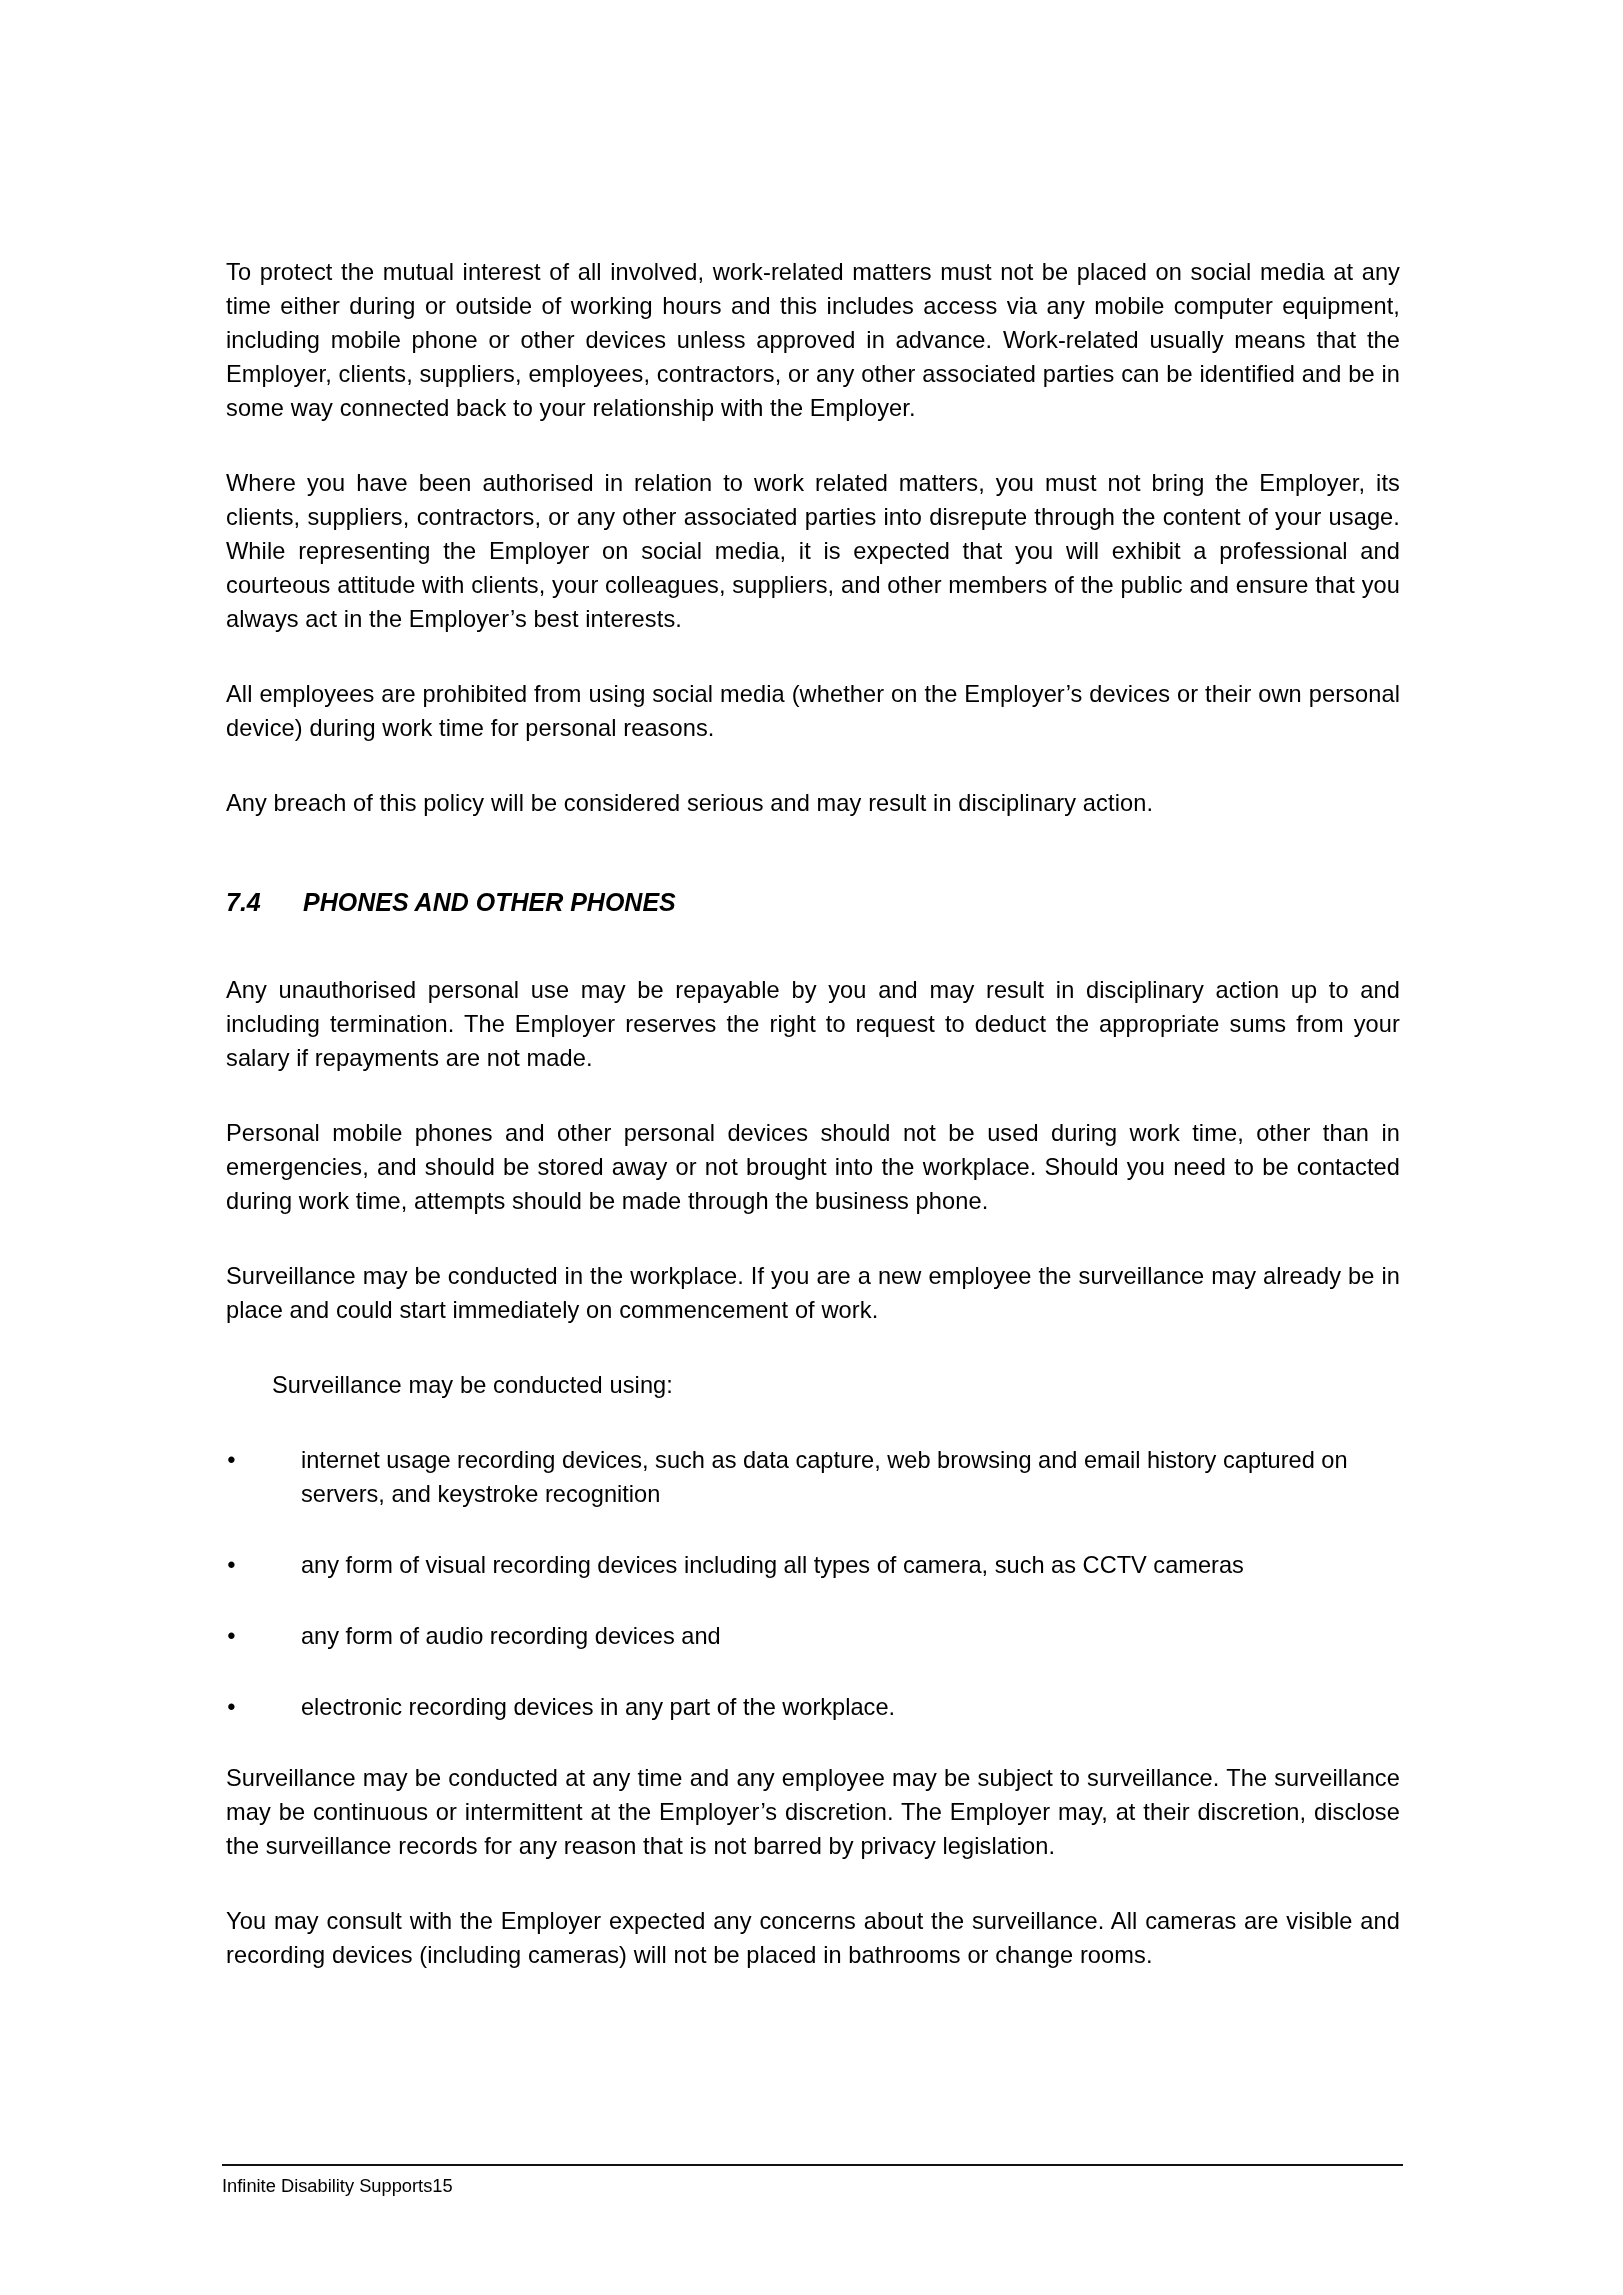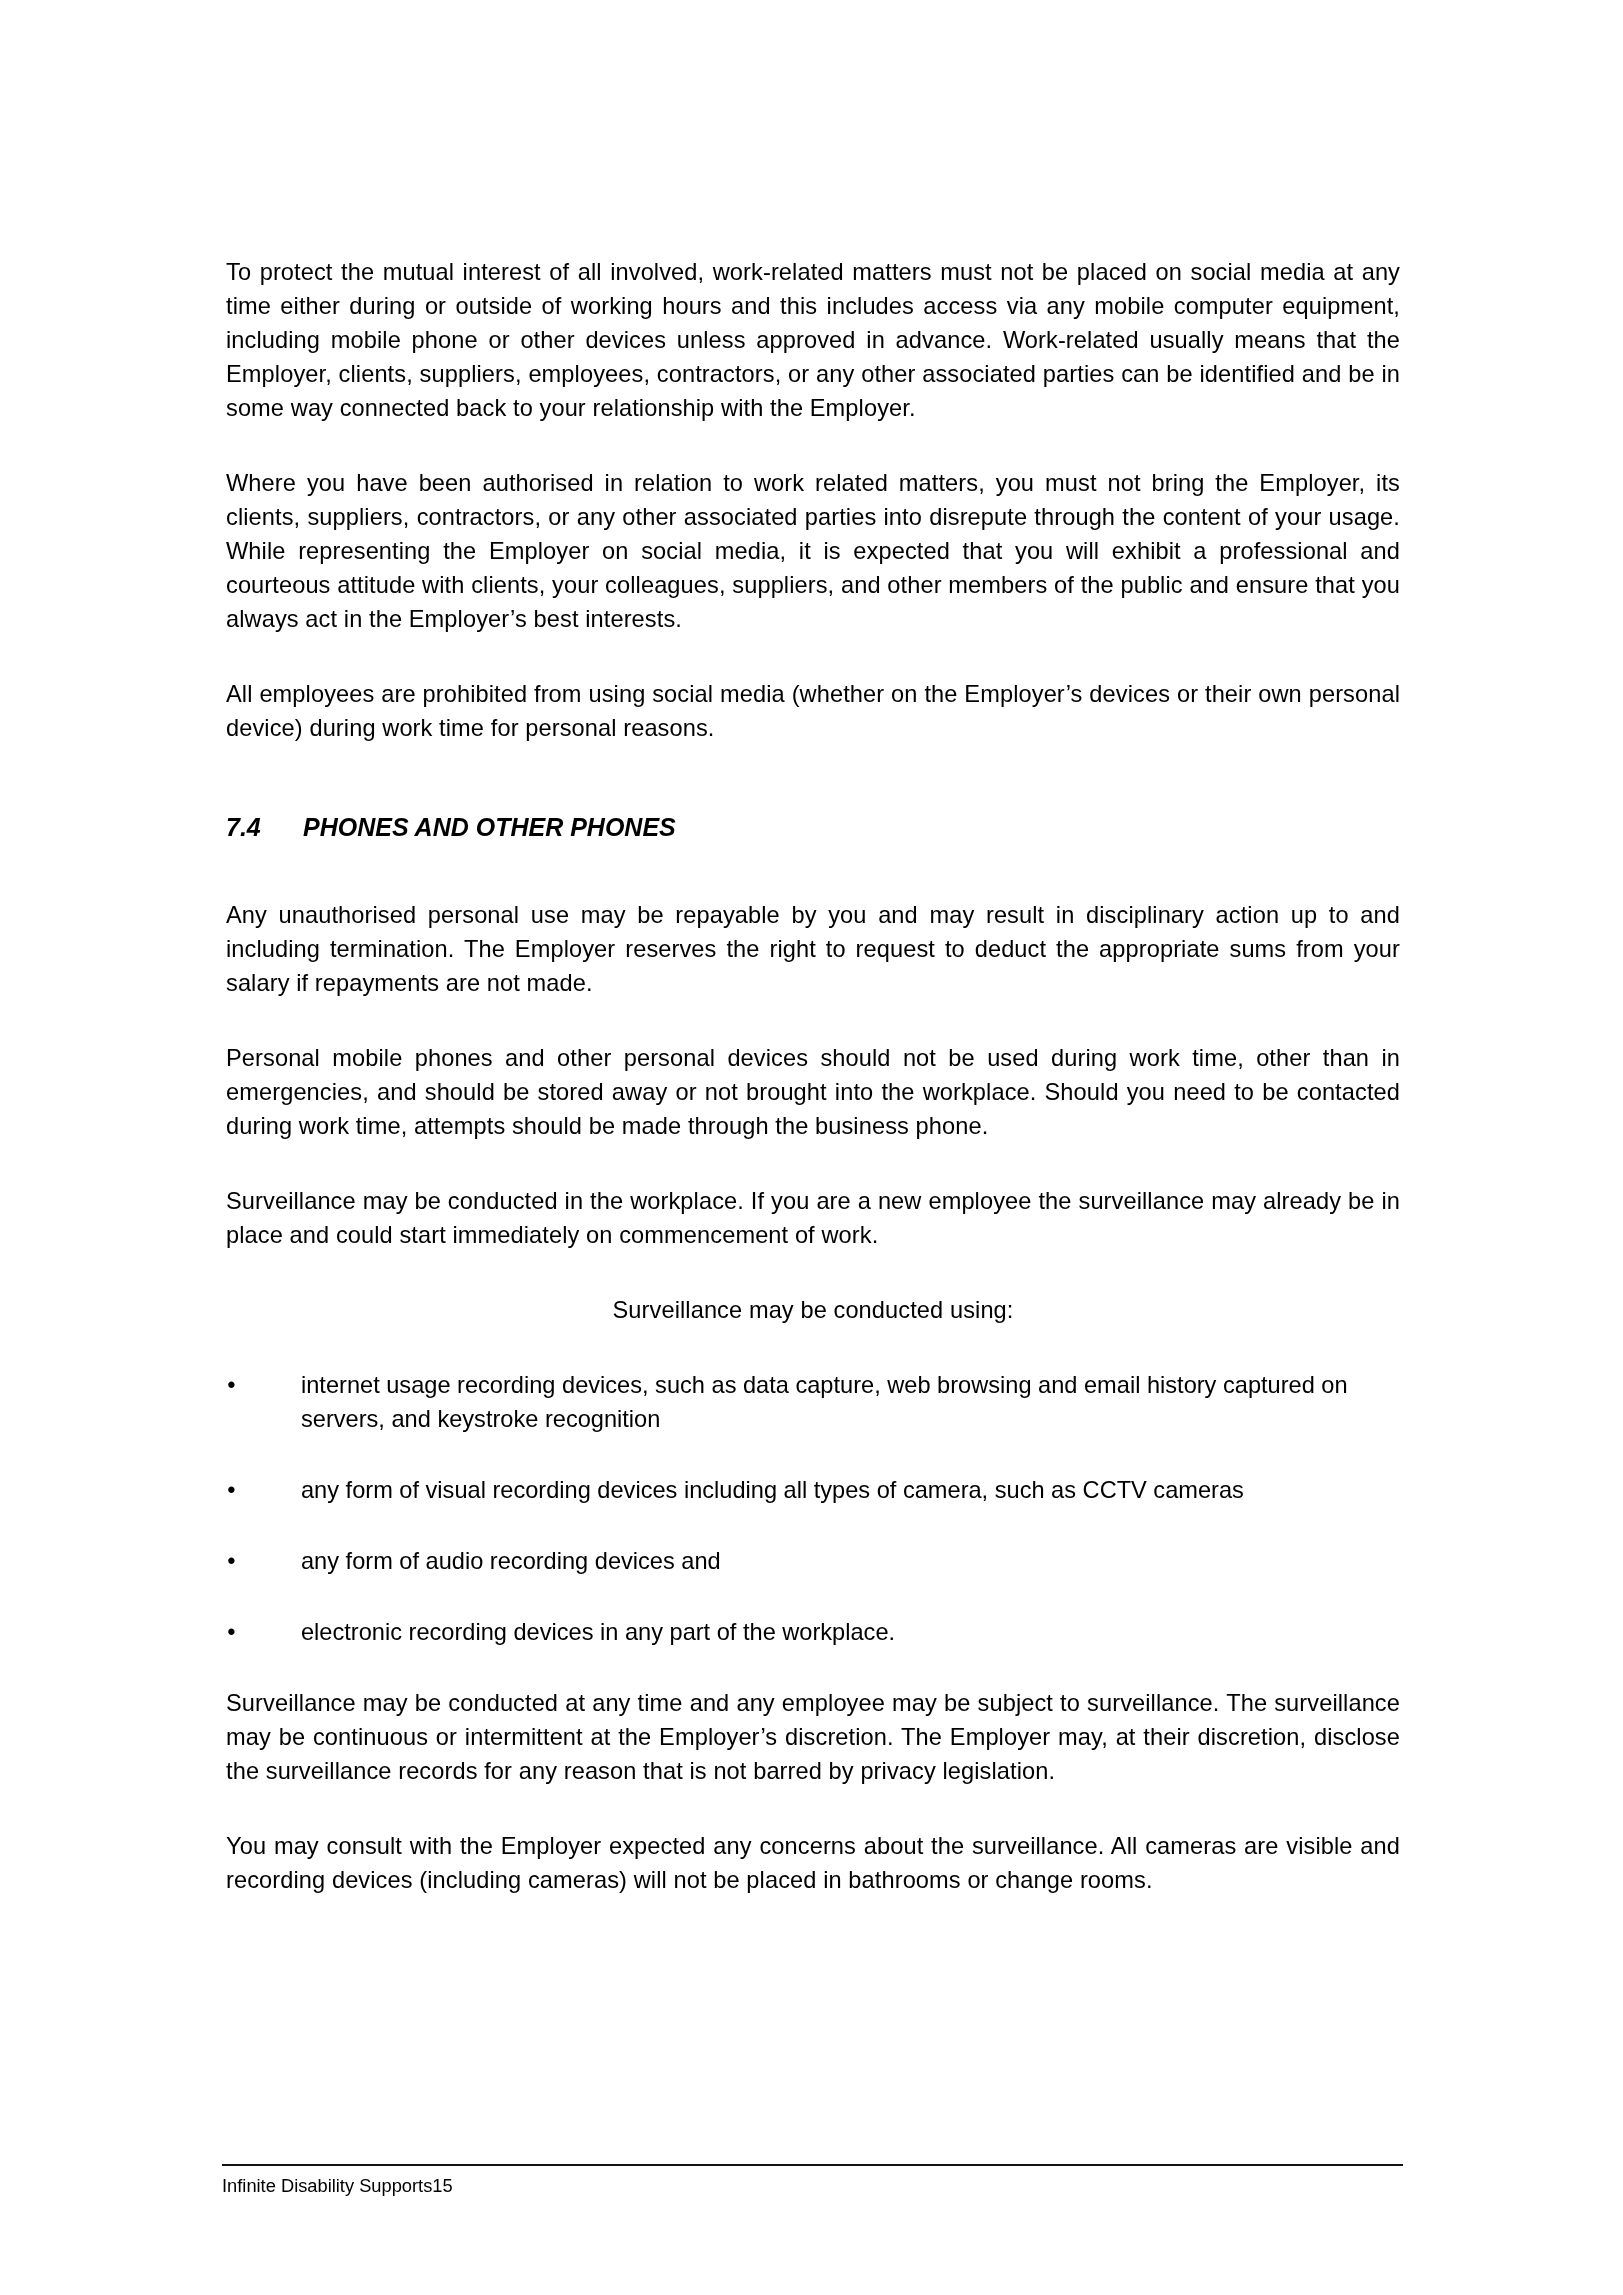--- a/index.html
+++ b/index.html
@@ -24,21 +24,22 @@
     width: 1174px;
   }
   .content p {
     margin: 0 0 41px 0;
     font-size: 23.6px;
     line-height: 34px;
     text-align: justify;
     letter-spacing: 0.1px;
   }
   .content p.no-justify {
-    text-align: center;
+    text-align: left;
+    margin-left: 46px;
   }
   .section-heading {
     display: flex;
     margin: 65px 0 54px 0;
     font-size: 25px;
     font-weight: bold;
     line-height: 34px;
     font-style: italic;
   }
   .section-heading .hnum {
@@ -78,20 +79,21 @@
 </style>
 </head>
 <body>
 
 <div class="page">
   <main class="content">
 
     <p>To protect the mutual interest of all involved, work-related matters must not be placed on social media at any time either during or outside of working hours and this includes access via any mobile computer equipment, including mobile phone or other devices unless approved in advance. Work-related usually means that the Employer, clients, suppliers, employees, contractors, or any other associated parties can be identified and be in some way connected back to your relationship with the Employer.</p>
     <p>Where you have been authorised in relation to work related matters, you must not bring the Employer, its clients, suppliers, contractors, or any other associated parties into disrepute through the content of your usage. While representing the Employer on social media, it is expected that you will exhibit a professional and courteous attitude with clients, your colleagues, suppliers, and other members of the public and ensure that you always act in the Employer’s best interests.</p>
     <p>All employees are prohibited from using social media (whether on the Employer’s devices or their own personal device) during work time for personal reasons.</p>
+    <p>Any breach of this policy will be considered serious and may result in disciplinary action.</p>
 
     <div class="section-heading">
       <span class="hnum">7.4</span>
       <span class="htitle">PHONES AND OTHER PHONES</span>
     </div>
 
     <p>Any unauthorised personal use may be repayable by you and may result in disciplinary action up to and including termination. The Employer reserves the right to request to deduct the appropriate sums from your salary if repayments are not made.</p>
     <p>Personal mobile phones and other personal devices should not be used during work time, other than in emergencies, and should be stored away or not brought into the workplace. Should you need to be contacted during work time, attempts should be made through the business phone.</p>
 
 

